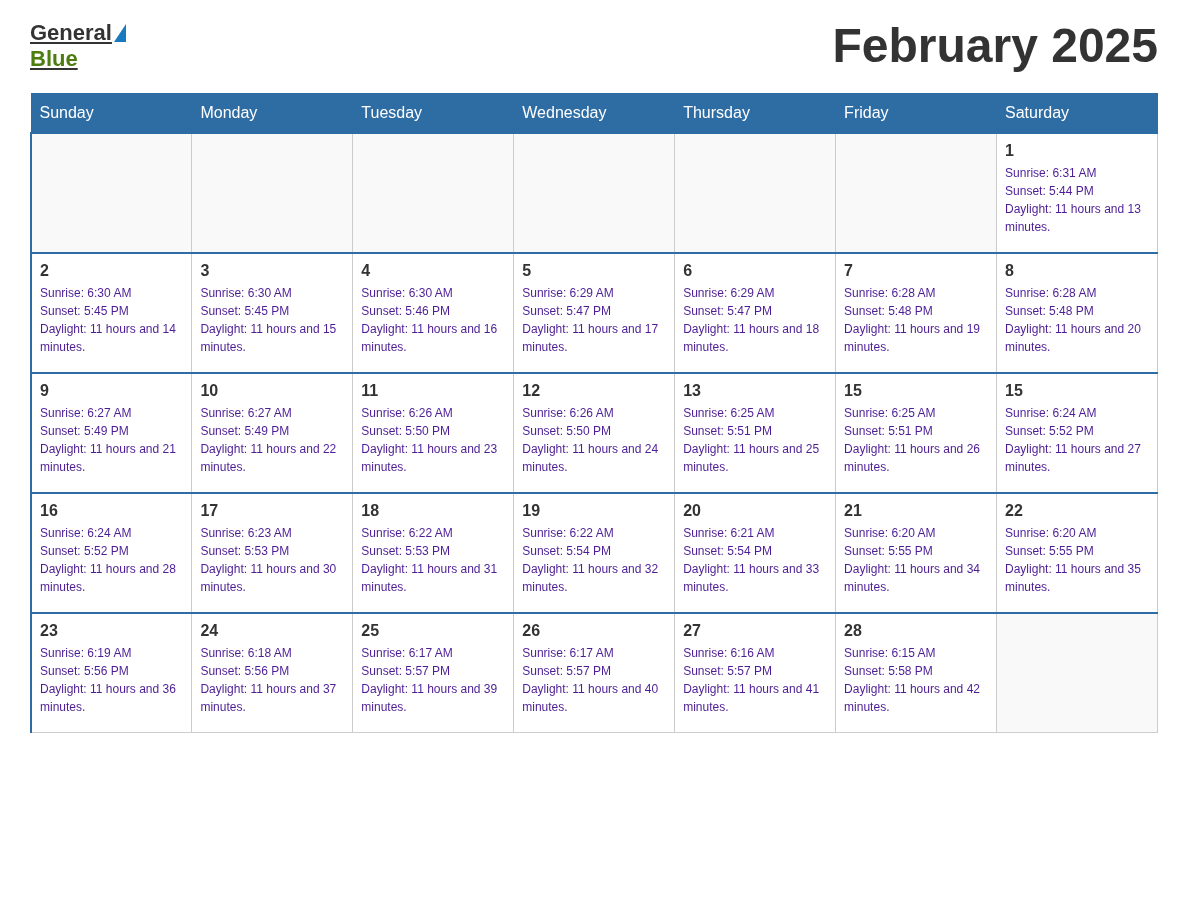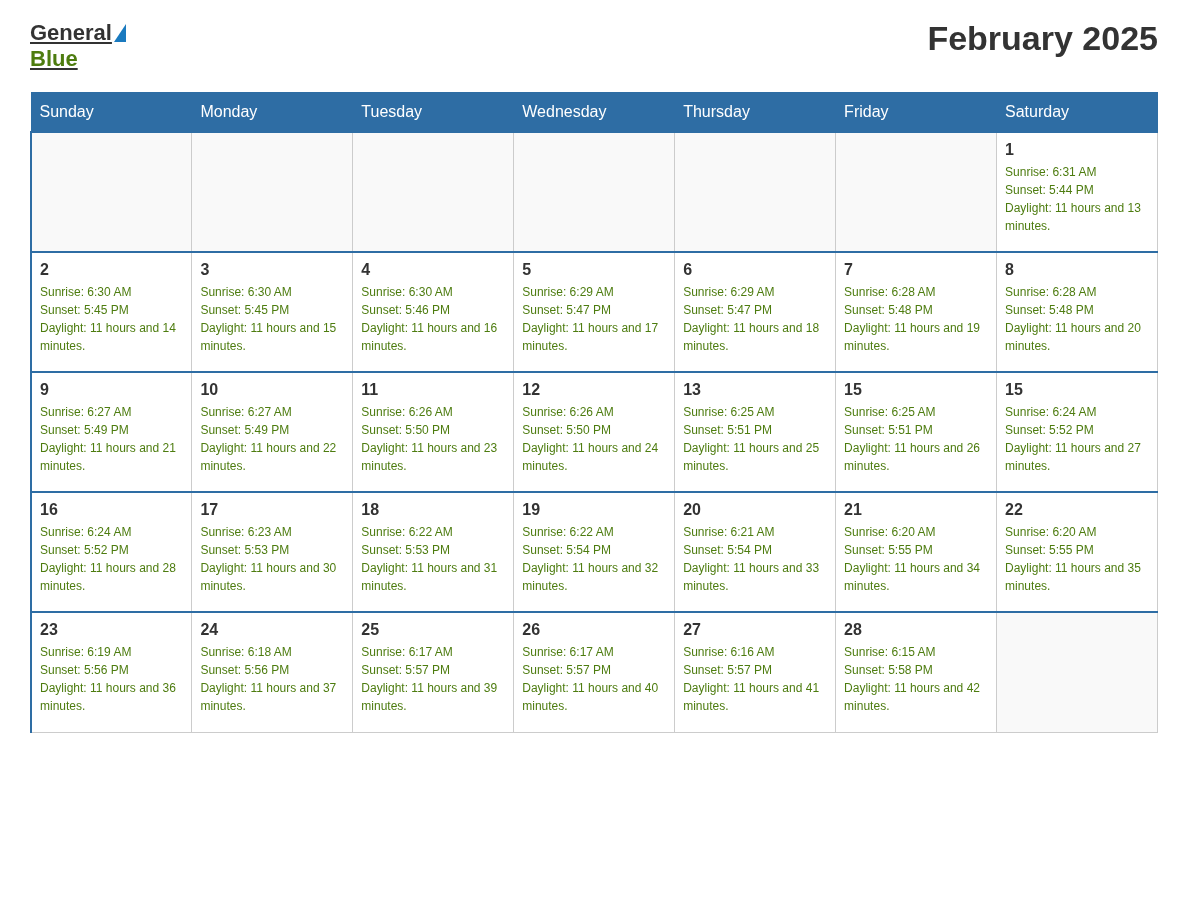--- a/index.html
+++ b/index.html
@@ -47,21 +47,21 @@
       height: 0;
       border-left: 12px solid transparent;
       border-right: 0px solid transparent;
       border-bottom: 18px solid #1a7abf;
       margin-left: 2px;
     }
     .title-block {
       text-align: right;
     }
     .page-title {
-      font-size: 34px;
+      font-size: 48px;
       font-weight: bold;
       color: #333;
       line-height: 1.1;
     }
     .subtitle {
       font-size: 20px;
       color: #555;
       margin-top: 4px;
     }
     table {
@@ -92,21 +92,21 @@
     }
     .day-num {
       font-size: 16px;
       font-weight: bold;
       margin-bottom: 4px;
       display: block;
     }
     .day-info {
       font-size: 12px;
       line-height: 1.5;
-      color: #4d7c0f;
+      color: #4c1d95;
     }
     .empty-cell {
       background: #f9f9f9;
     }
     tbody tr:first-child td {
       border-top: 2px solid #2e6da4;
     }
     tbody tr td {
       border-top: 2px solid #2e6da4;
     }

